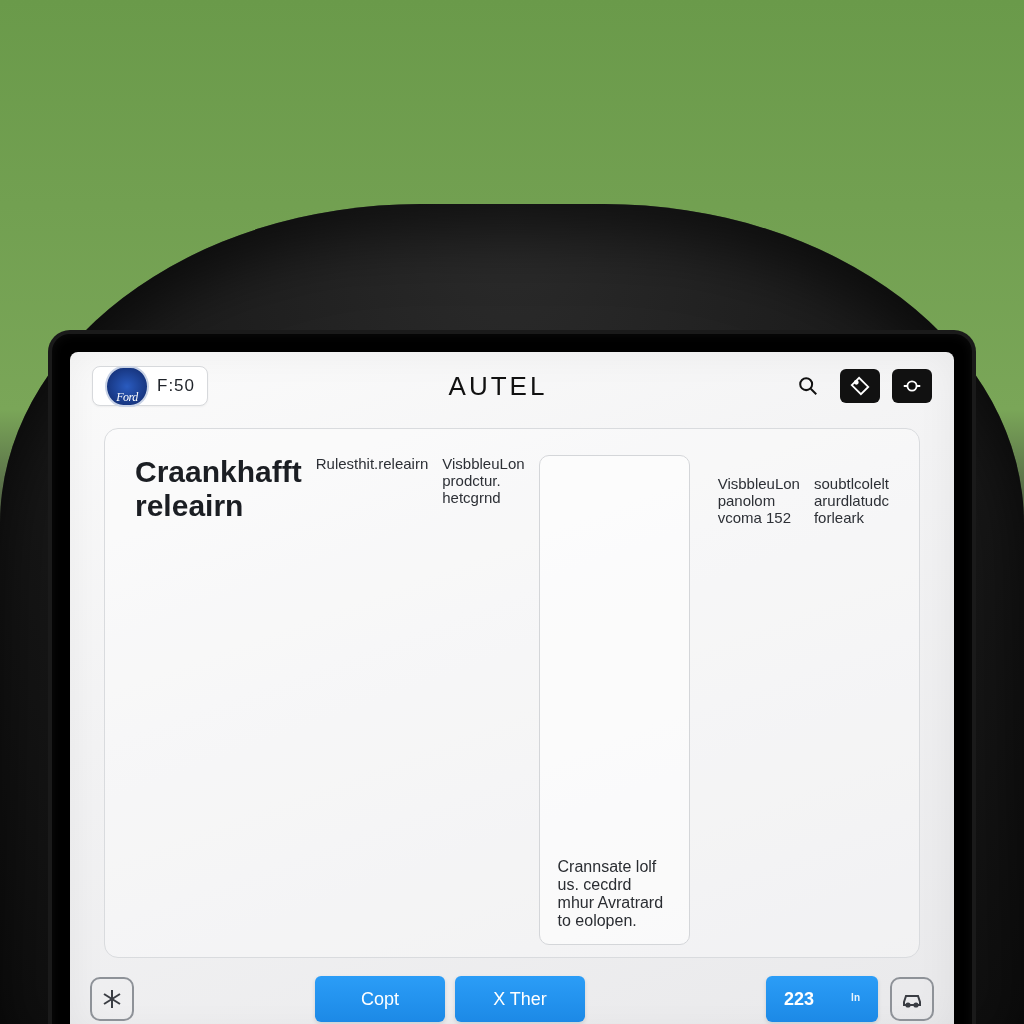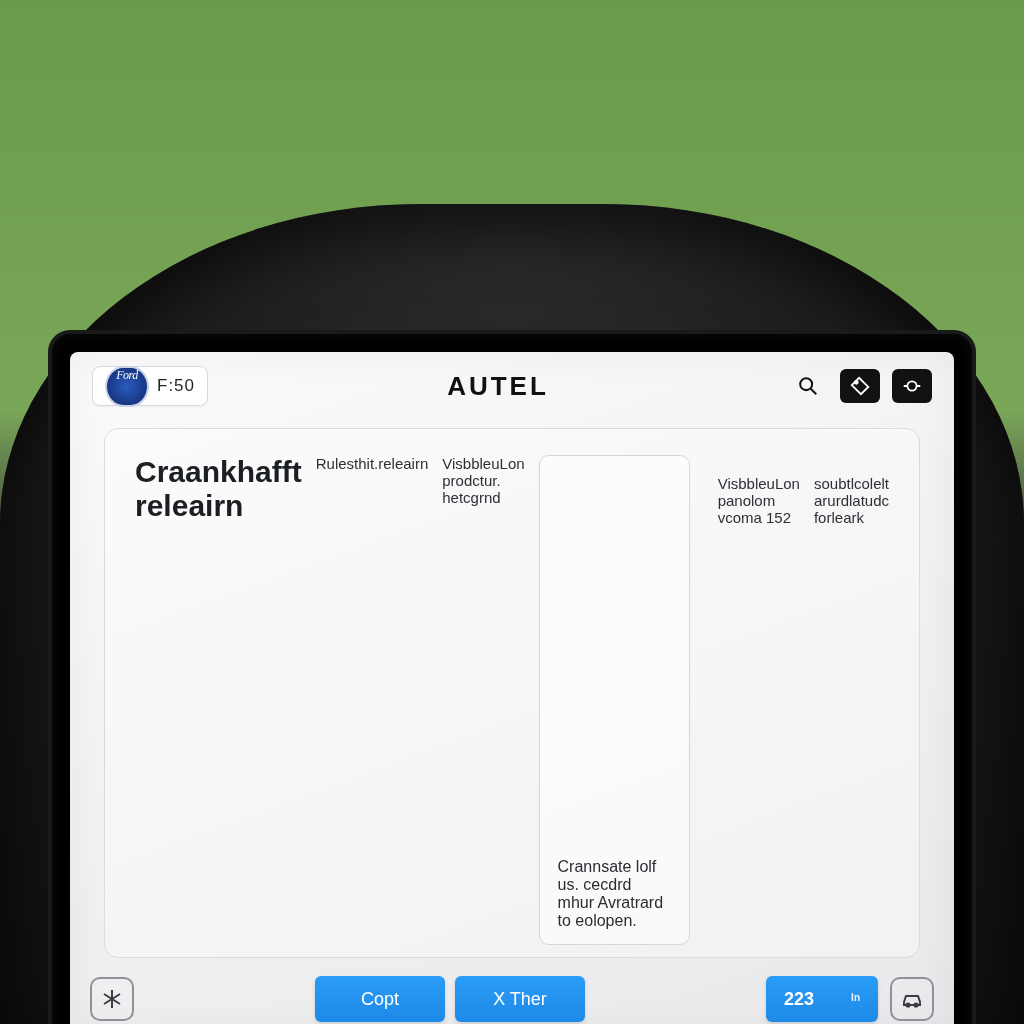--- a/index.html
+++ b/index.html
@@ -53,29 +53,29 @@
     border-radius: 8px;
     padding: 6px 12px;
     height: 40px;
     box-shadow: 0 1px 2px rgba(0,0,0,.05);
   }
   .ford-logo {
     width: 44px; height: 41px;
     background: radial-gradient(ellipse at center, #2a5bbf 0%, #15327a 80%);
     border-radius: 50% / 60%;
     border: 2px solid #c9d3e6;
-    display: flex; align-items: flex-start; justify-content: center;
+    display: flex; align-items: flex-end; justify-content: center;
     color: #fff; font-style: italic; font-family: Georgia, 'Times New Roman', serif;
     font-size: 12px; letter-spacing: -0.5px;
   }
   .vehicle-label { font-size: 17px; color: #1f2329; font-weight: 500; letter-spacing: 1px; }
   .brand-title {
     flex: 1;
     text-align: center;
-    font-size: 26px; font-weight: 700; letter-spacing: 3px;
+    font-size: 26px; font-weight: 400; letter-spacing: 3px;
     color: #111;
   }
   .header-right { display: flex; align-items: center; gap: 12px; }
   .icon-btn {
     width: 40px; height: 34px; border-radius: 6px;
     display: flex; align-items: center; justify-content: center;
   }
   .icon-btn.dark { background: #111; color: #fff; }
   .icon-btn.plain { color: #111; }
   .icon-btn svg { width: 22px; height: 22px; }

